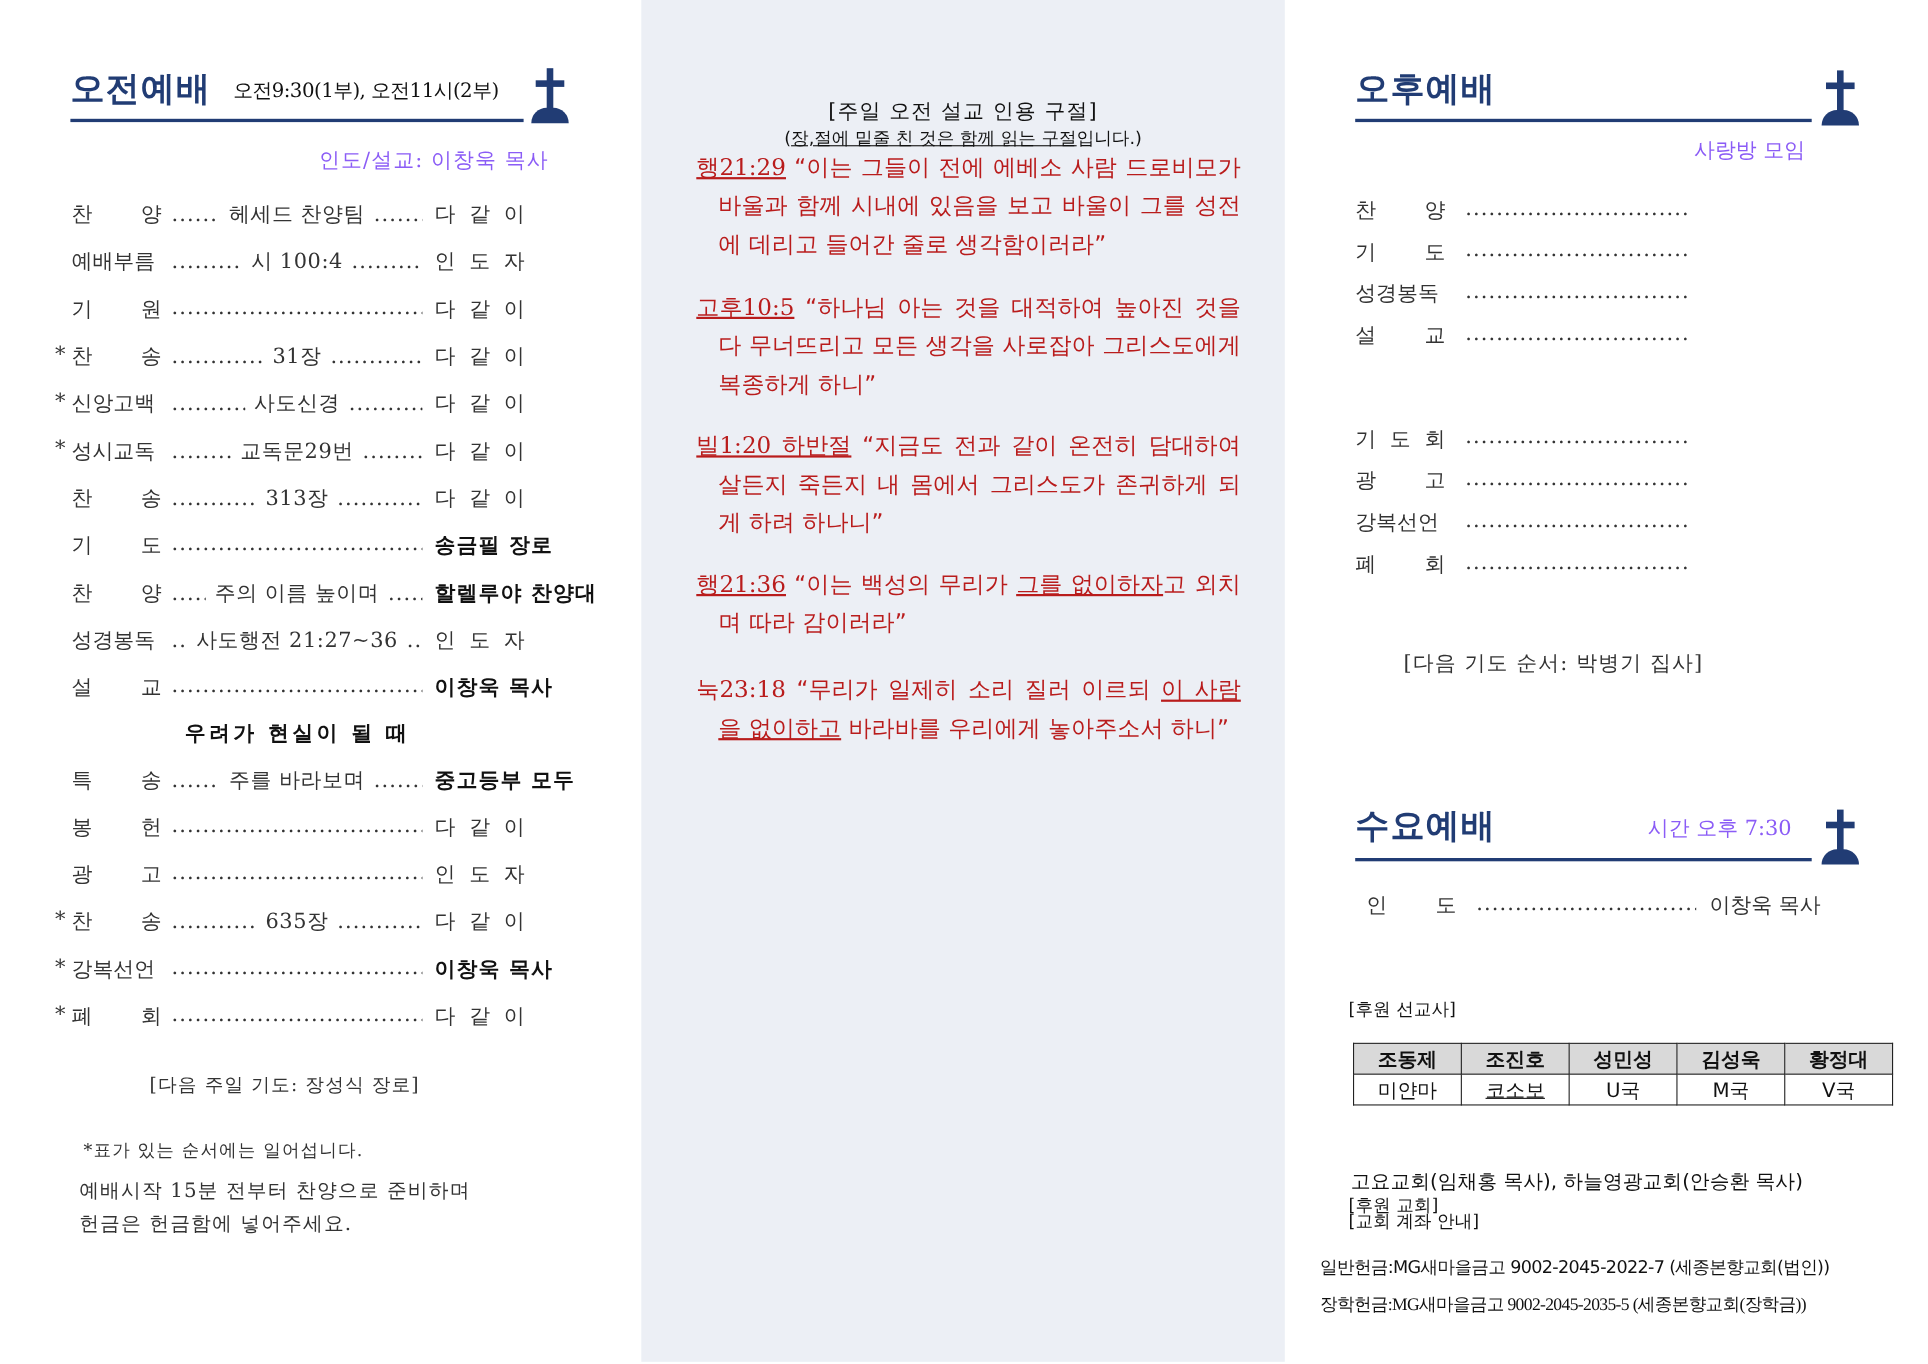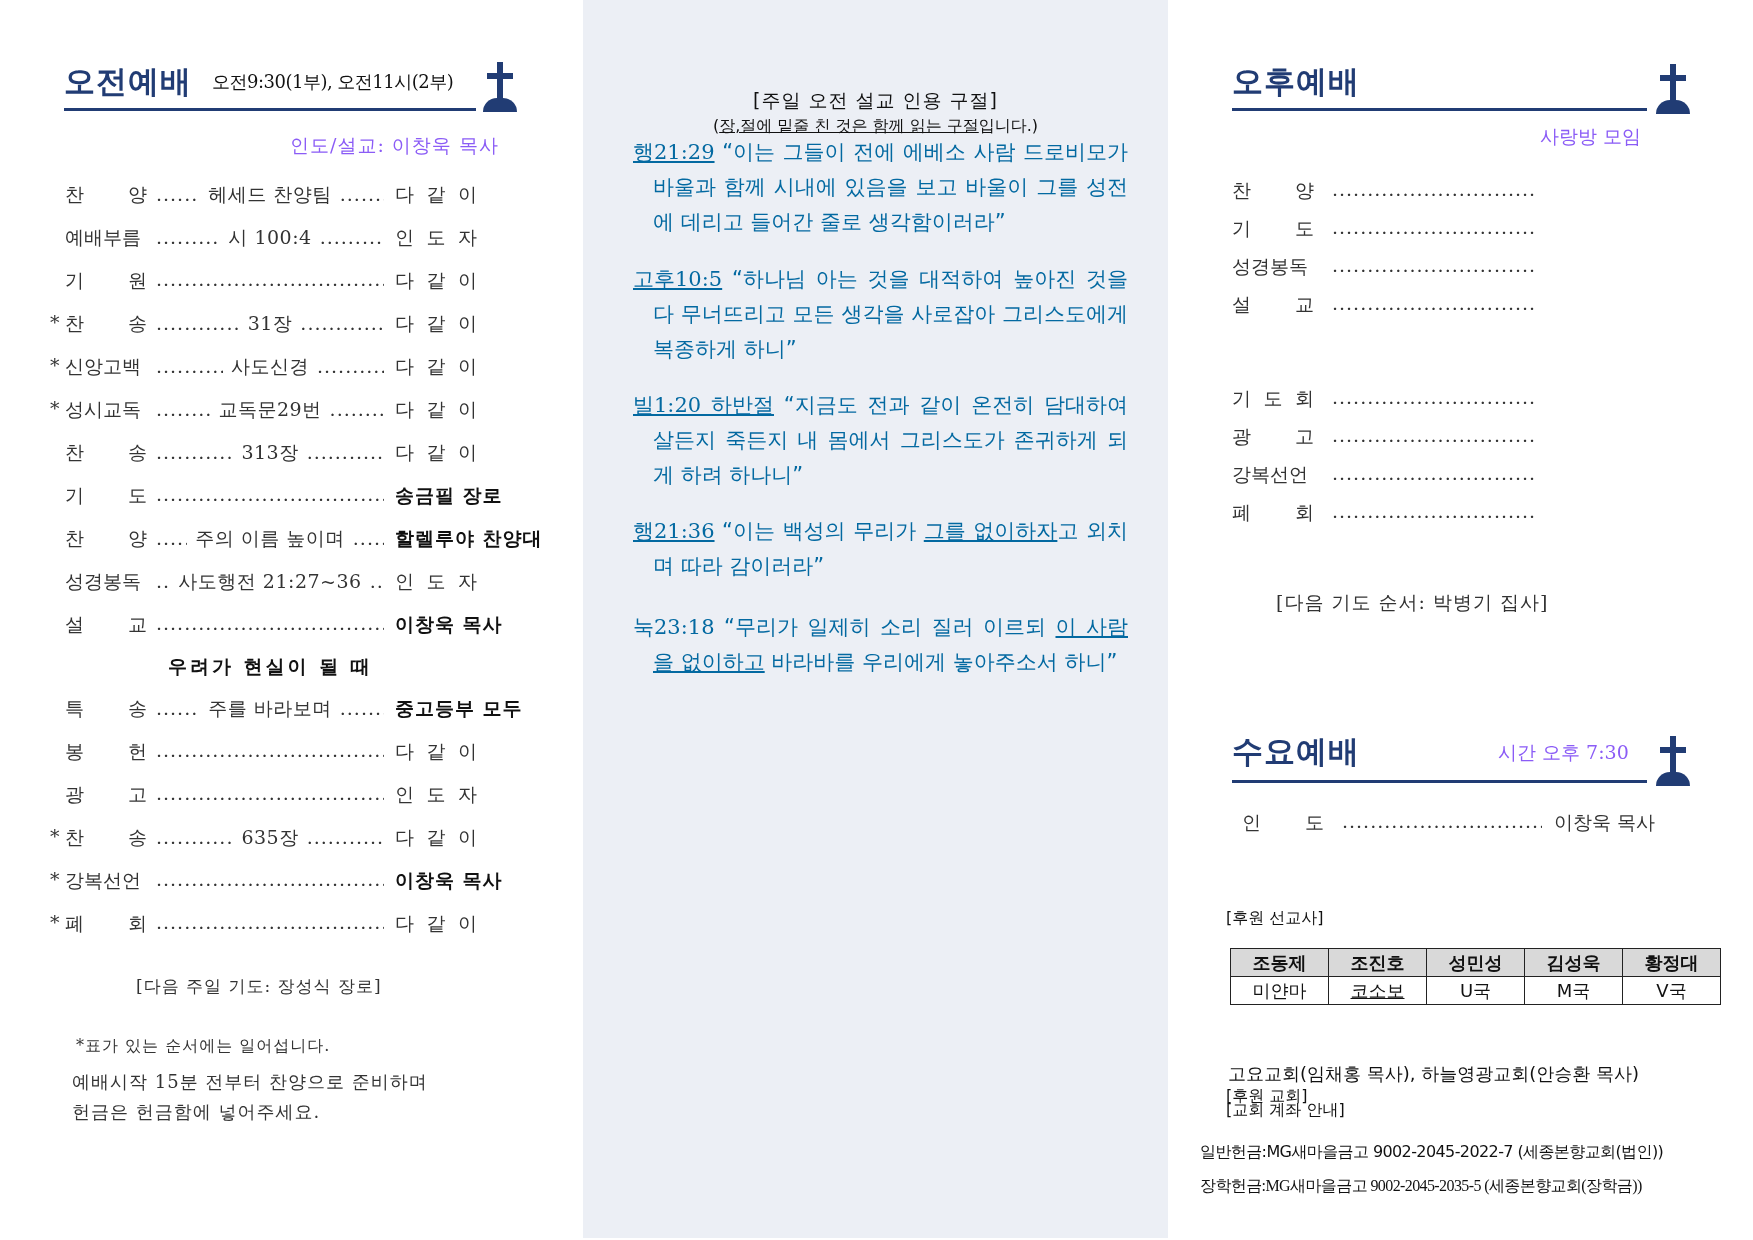--- a/index.html
+++ b/index.html
@@ -37,21 +37,21 @@
     .dotfill::after { content: "................................................................................"; }
 
     .sermon-title { position: absolute; font-family: "DejaVu Sans", "Liberation Sans", sans-serif; font-weight: bold; font-size: 19px; color: #111; letter-spacing: 3px; }
     .note-text { position: absolute; font-size: 17px; color: #333; letter-spacing: 1px; }
 
     
     .mid-head { position: absolute; left: 0; width: 585px; text-align: center; }
     .mid-head .t1 { font-family: "DejaVu Sans", "Liberation Sans", sans-serif; font-size: 19px; color: #111; letter-spacing: 1px; }
     .mid-head .t2 { font-family: "DejaVu Sans", "Liberation Sans", sans-serif; font-size: 16px; color: #111; margin-top: 2px; }
     .mid-head .t2 u { text-decoration: underline; }
-    .verse { position: absolute; left: 50px; width: 495px; font-family: "DejaVu Sans", "Liberation Sans", sans-serif; font-size: 21px; color: #0369a1; line-height: 35px; text-align: justify; }
+    .verse { position: absolute; left: 50px; width: 495px; font-family: "DejaVu Sans", "Liberation Sans", sans-serif; font-size: 21px; color: #b91c1c; line-height: 35px; text-align: justify; }
     .verse .ref { text-decoration: underline; font-family: "DejaVu Serif", "Liberation Serif", serif; }
     .verse p { padding-left: 20px; text-indent: -20px; }
     .verse u { text-decoration: underline; }
 
     
     .rrow { position: relative; height: 38px; font-size: 19px; color: #333; white-space: nowrap; }
     .rrow .lbl { position: absolute; left: 0; width: 82px; display: flex; justify-content: space-between; }
     .rrow .dots { position: absolute; left: 100px; width: 205px; overflow: hidden; letter-spacing: 1px; }
     .rrow .who { position: absolute; left: 316px; }
 

